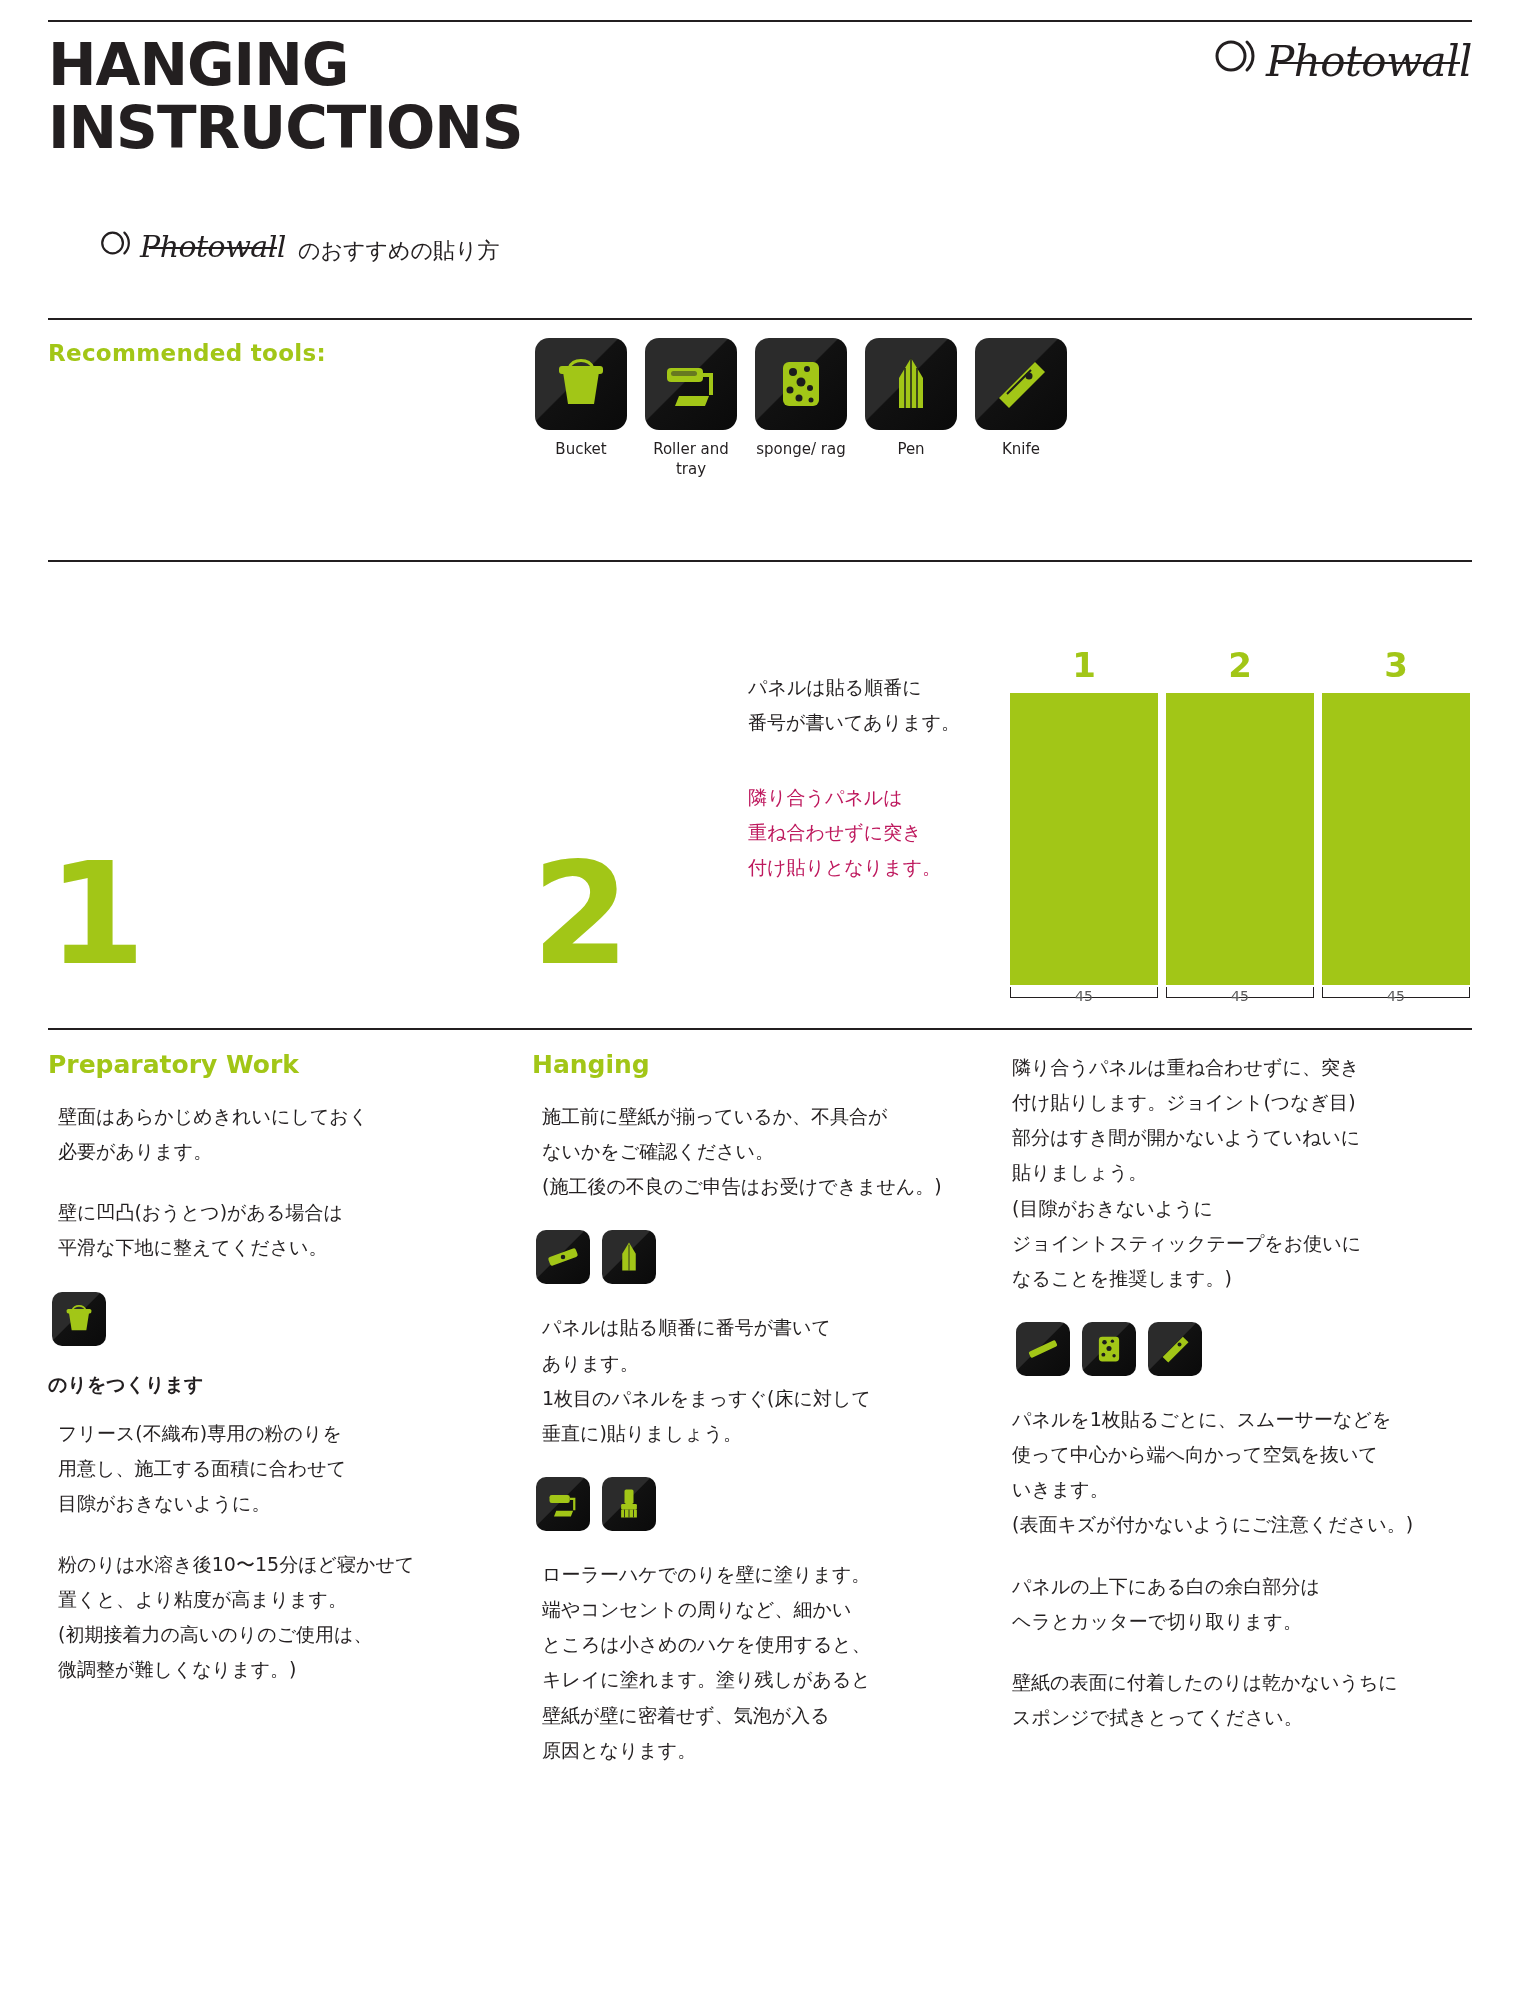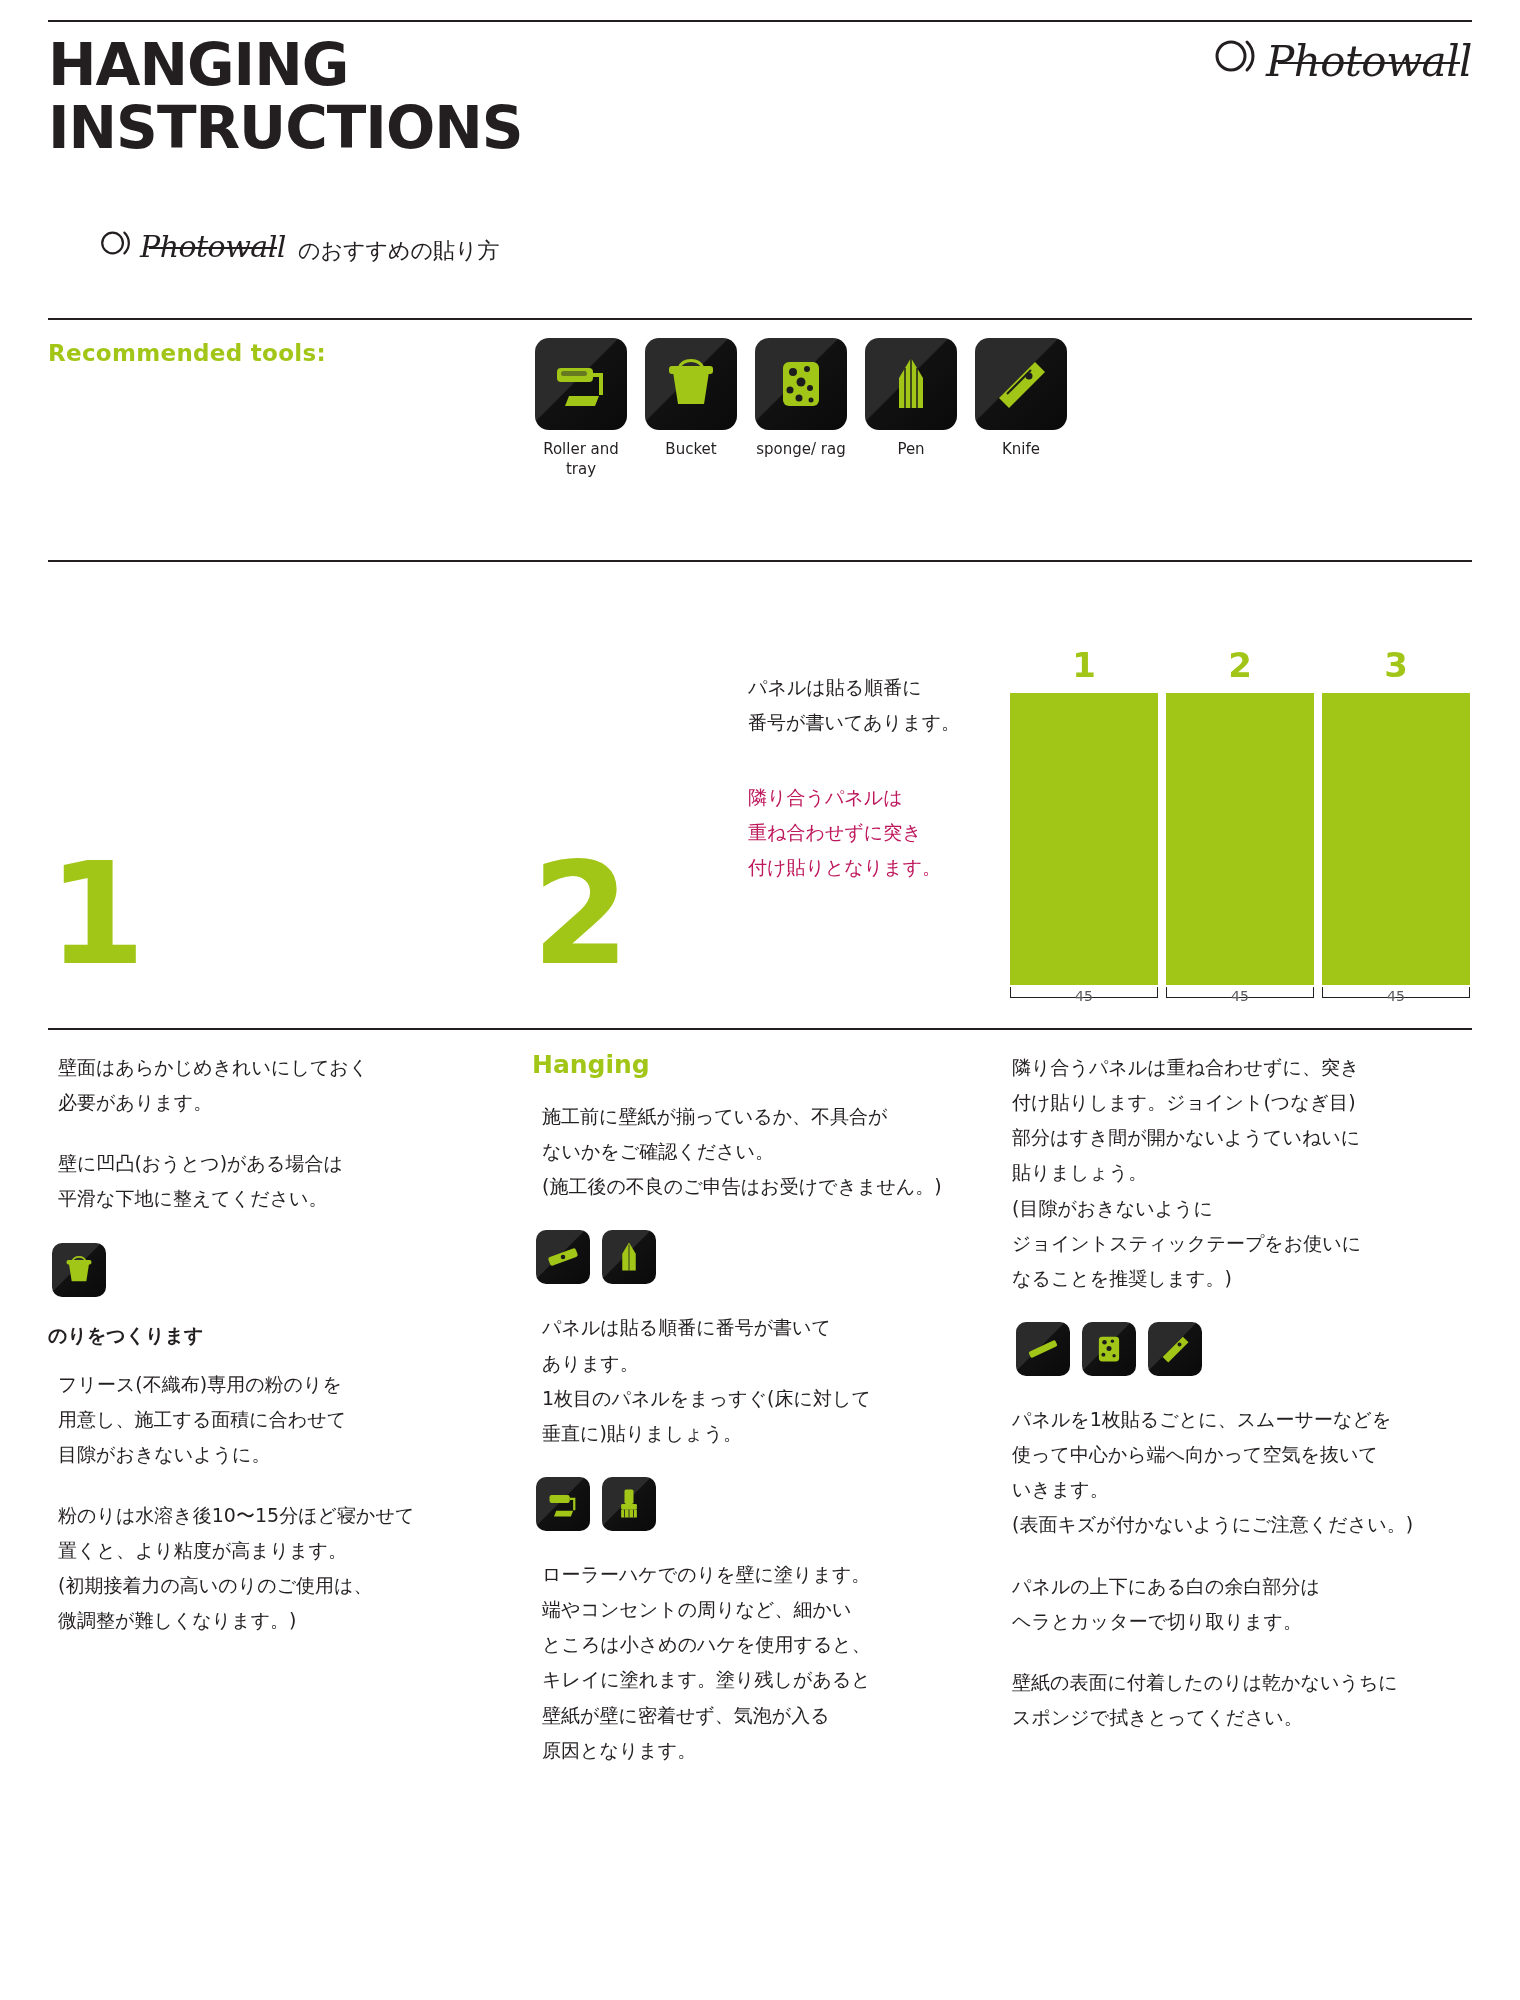--- a/index.html
+++ b/index.html
@@ -322,39 +322,39 @@
   </div>
 
   <div class="tools-rule"></div>
   <div class="tools-label">Recommended tools:</div>
 
   <div class="tools-row">
 
     <div class="tool">
       <div class="icon-box">
         <svg width="64" height="64" viewBox="0 0 64 64">
+          <path d="M14 20 h36 l-5 32 h-26 z" fill="#a2c617"></path>
+          <rect x="10" y="14" width="44" height="8" rx="3" fill="#a2c617"></rect>
+          <path d="M20 16 C24 6, 40 6, 44 16" stroke="#a2c617" stroke-width="3" fill="none"></path>
+        </svg>
+      </div>
+      <div class="tool-caption">Bucket</div>
+    </div>
+
+    <div class="tool">
+      <div class="icon-box">
+        <svg width="64" height="64" viewBox="0 0 64 64">
           <rect x="8" y="16" width="36" height="14" rx="4" fill="#a2c617"></rect>
           <rect x="12" y="19" width="26" height="5" rx="2.5" fill="#2b2b2b" opacity="0.5"></rect>
           <path d="M44 23 h8 v20" stroke="#a2c617" stroke-width="4" fill="none"></path>
           <path d="M20 44 h30 l-4 10 h-30 z" fill="#a2c617"></path>
         </svg>
       </div>
       <div class="tool-caption">Roller and
 tray</div>
-    </div>
-
-    <div class="tool">
-      <div class="icon-box">
-        <svg width="64" height="64" viewBox="0 0 64 64">
-          <path d="M14 20 h36 l-5 32 h-26 z" fill="#a2c617"></path>
-          <rect x="10" y="14" width="44" height="8" rx="3" fill="#a2c617"></rect>
-          <path d="M20 16 C24 6, 40 6, 44 16" stroke="#a2c617" stroke-width="3" fill="none"></path>
-        </svg>
-      </div>
-      <div class="tool-caption">Bucket</div>
     </div>
 
     <div class="tool">
       <div class="icon-box">
         <svg width="64" height="64" viewBox="0 0 64 64">
           <rect x="14" y="10" width="36" height="44" rx="6" fill="#a2c617"></rect>
           <circle cx="24" cy="20" r="4" fill="#1c1c1c"></circle>
           <circle cx="38" cy="17" r="3" fill="#1c1c1c"></circle>
           <circle cx="32" cy="30" r="4.5" fill="#1c1c1c"></circle>
           <circle cx="21" cy="38" r="3.5" fill="#1c1c1c"></circle>
@@ -426,20 +426,21 @@
       <div class="dim">
         <div class="brace"></div>
         <div class="dim-val">45</div>
       </div>
     </div>
   </div>
 
   <div class="cols-rule"></div>
 
   <div class="col col-1">
+    <h2 class="col-head">Preparatory Work</h2>
     <p class="para indent">壁面はあらかじめきれいにしておく
 必要があります。</p>
     <p class="para indent">壁に凹凸(おうとつ)がある場合は
 平滑な下地に整えてください。</p>
     <div class="icon-row">
       <div class="icon-box small">
         <svg width="36" height="36" viewBox="0 0 64 64">
           <path d="M14 20 h36 l-5 32 h-26 z" fill="#a2c617"></path>
           <rect x="10" y="14" width="44" height="8" rx="3" fill="#a2c617"></rect>
           <path d="M20 16 C24 6, 40 6, 44 16" stroke="#a2c617" stroke-width="3" fill="none"></path>

